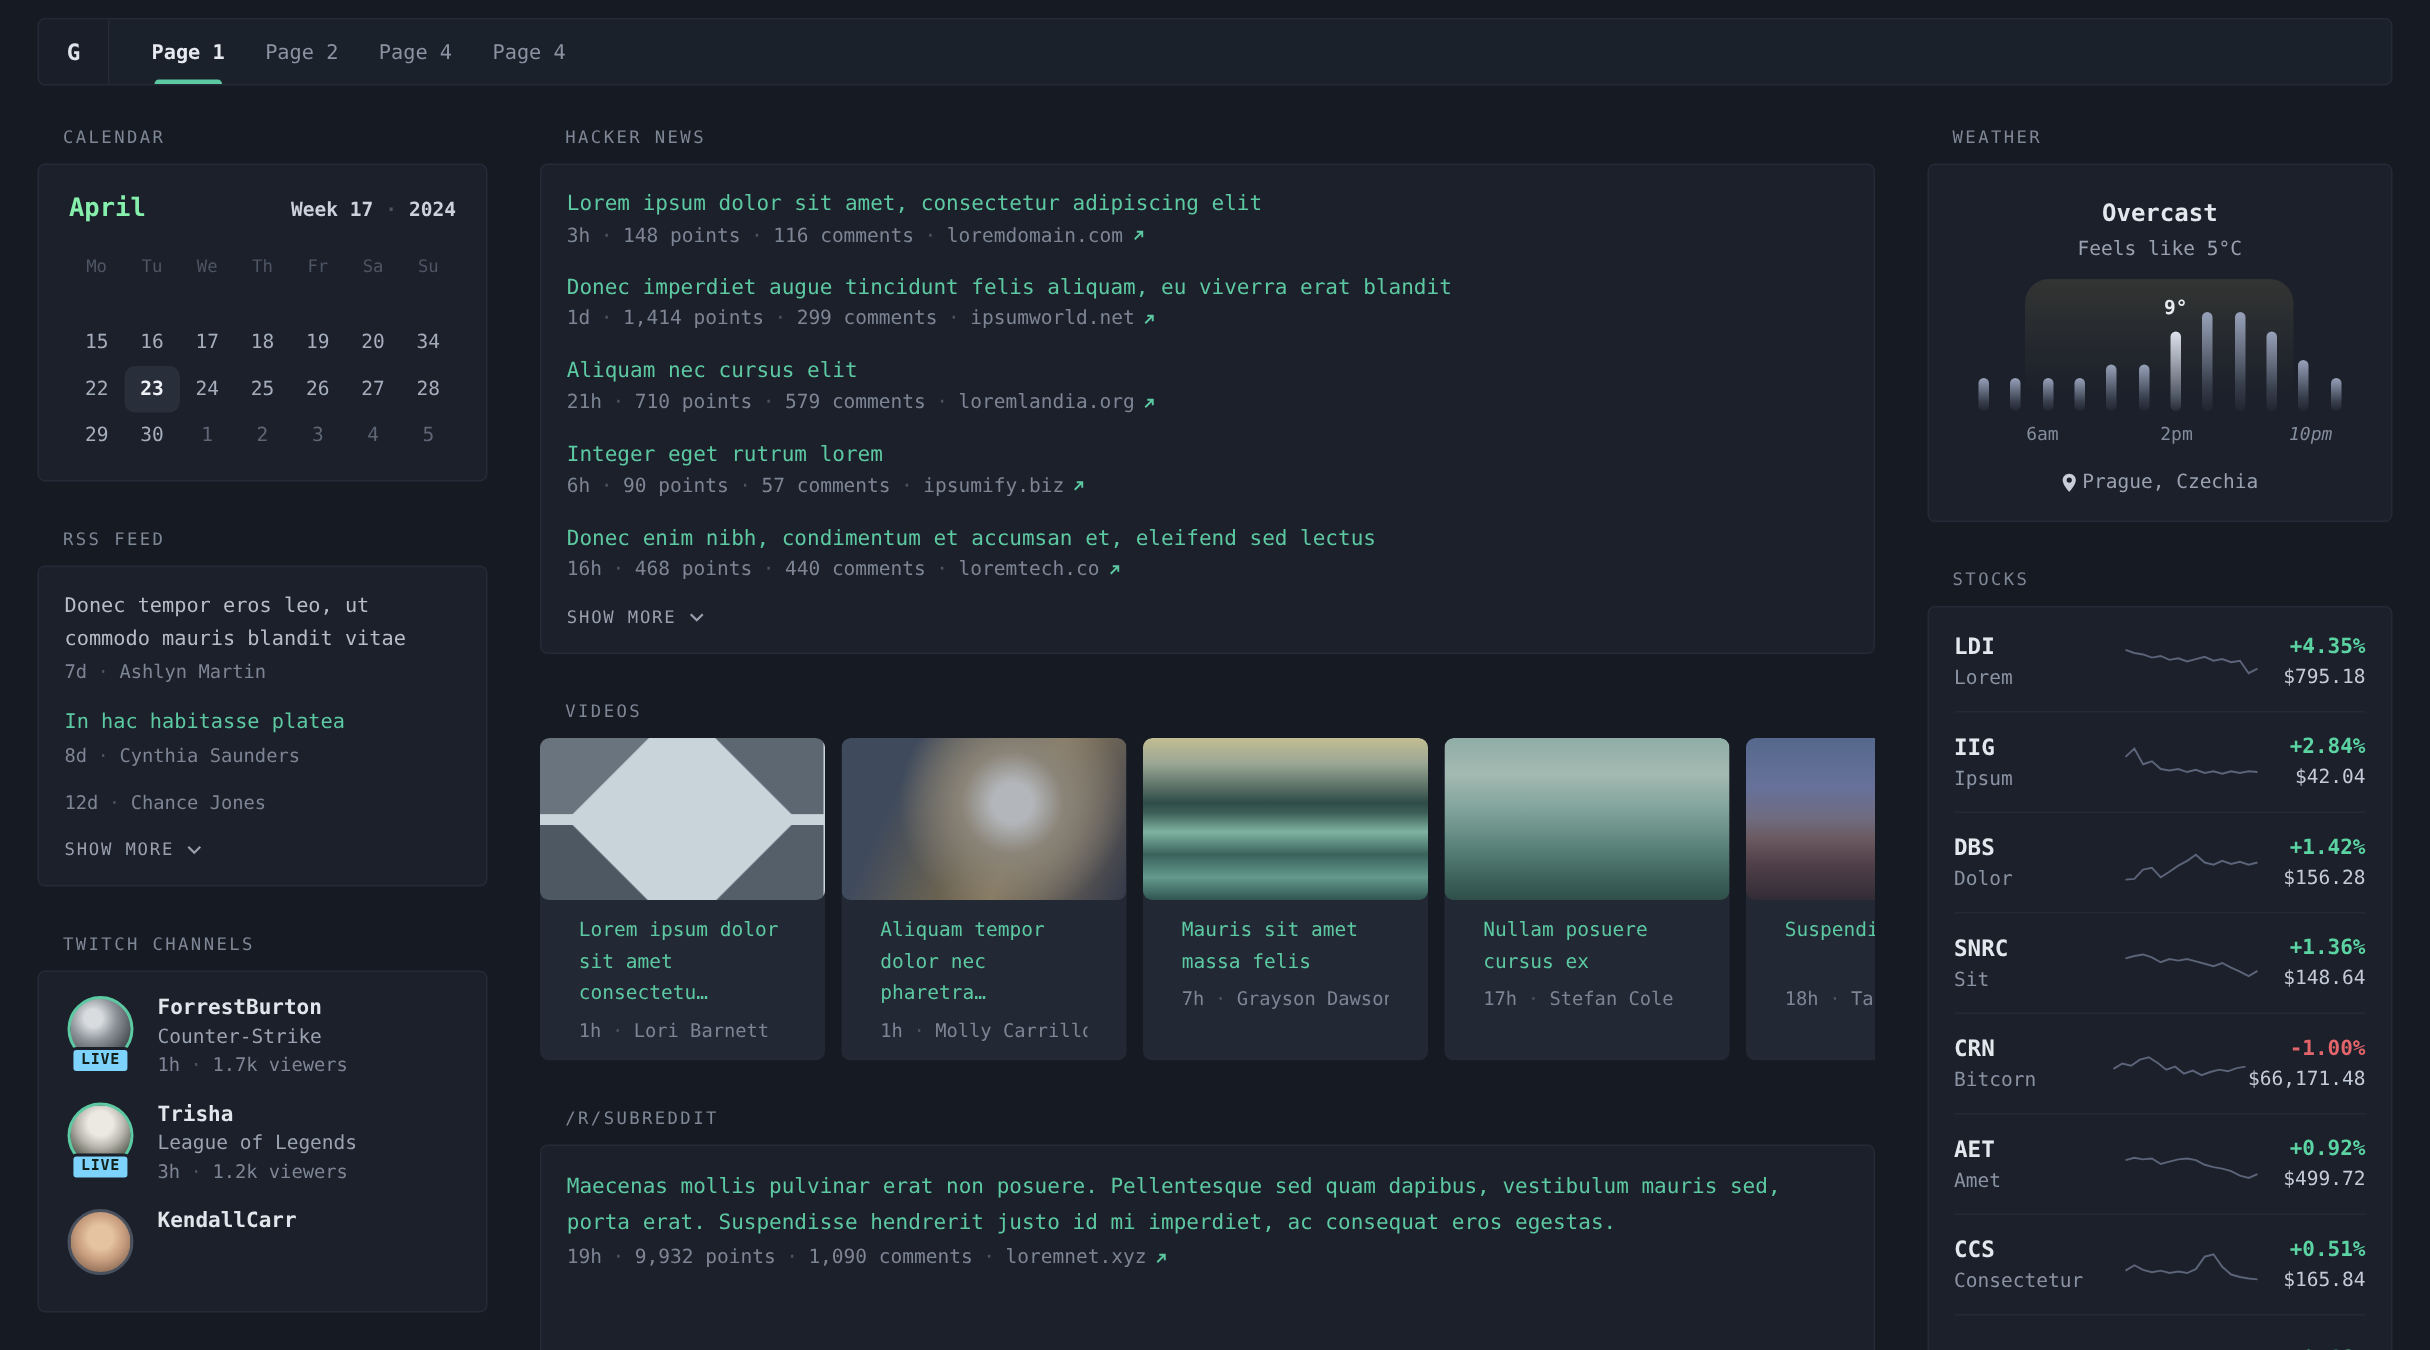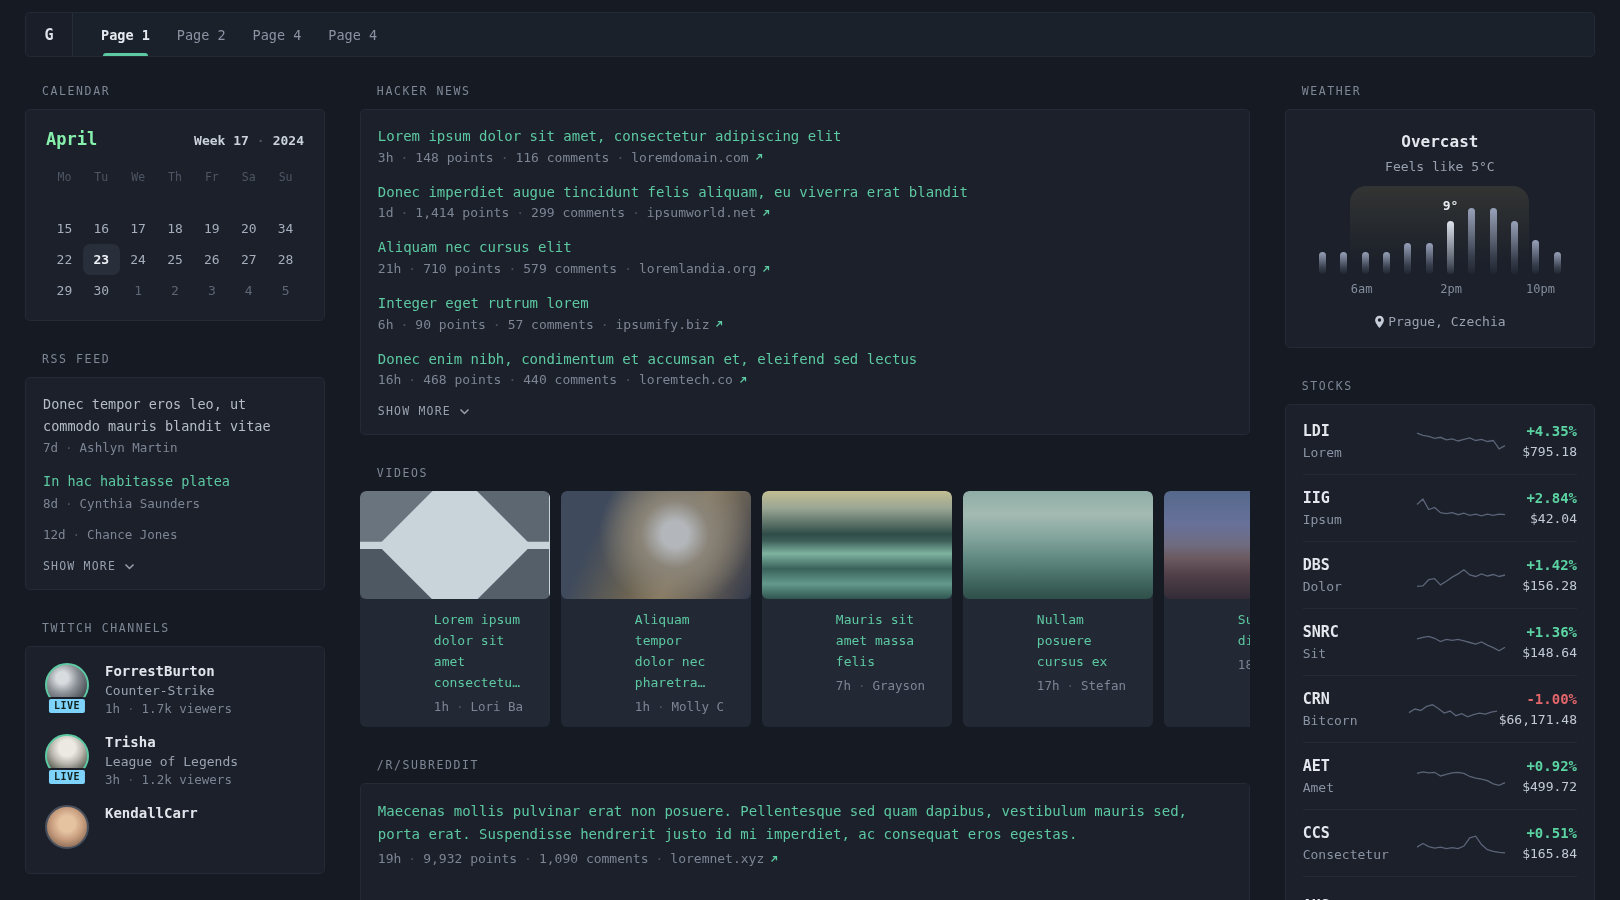--- a/index.html
+++ b/index.html
@@ -94,21 +94,21 @@
       linear-gradient(225deg,#5d6771 0 52%,transparent 53%),
       linear-gradient(45deg,#4e5862 0 52%,transparent 53%),
       linear-gradient(315deg,#555f69 0 52%,transparent 53%);
     background-position:top left,top right,bottom left,bottom right;
     background-size:46% 47%;
   }
   .thumb-camera{background-image:radial-gradient(circle at 60% 40%,#b3b6ba 0 10%,#8a8478 26%,rgba(0,0,0,0) 58%),linear-gradient(115deg,#3f4a5c 0 22%,#6b6352 48%,#8a7a5e 62%,#33394a 100%);}
   .thumb-sea{background-image:linear-gradient(to bottom,#c2bd92 0%,#9aa694 16%,#5c7268 30%,#2f4c48 40%,#3c5e57 46%,#7fb3a0 58%,#39625b 72%,#64998c 86%,#2f5550 100%);}
   .thumb-canoe{background-image:linear-gradient(to bottom,#8fada6 0%,#a3bab2 22%,#7fa29a 45%,#5d857d 65%,#3f655e 85%,#2f4f49 100%);}
   .thumb-field{background-image:linear-gradient(to bottom,#55688c 0%,#67719a 30%,#6f6b80 50%,#6b5a60 62%,#503f48 78%,#322c36 100%);}
-  .video-body{padding:11px 26px 13px;margin-left:48px;}
+  .video-body{padding:11px 26px 13px;}
   .video-title{font-size:13px;line-height:1.6;color:var(--accent);display:block;min-height:42px;}
   .video-meta{margin-top:5px;}
 
   .reddit-card{min-height:150px;}
   .reddit-title{font-size:14px;color:var(--accent);display:block;line-height:1.7;}
   .reddit-meta{margin-top:4px;font-size:13px;}
 
   
   .weather-card{padding:22px 20px 18px;text-align:center;}
   .w-cond{font-size:16px;font-weight:bold;color:#e4e8ee;}
@@ -510,21 +510,21 @@
             <div class="w-col">
               <div class="w-bar" style="height: 51%;"></div>
             </div>
             <div class="w-col">
               <div class="w-bar" style="height: 33%;"></div>
             </div>
           </div>
         <div class="w-times" id="weather-times">
             <span class="w-time" style="left: 20.8333%;">6am</span>
             <span class="w-time" style="left: 54.1667%;">2pm</span>
-            <span class="w-time" style="left: 87.5%;">10pm</span>
+            <span class="w-time" style="left: 87.5%; font-style: italic;">10pm</span>
           </div>
         <div class="w-loc">
           <span class="pin">
               <svg width="11" height="14" viewBox="0 0 12 15">
                 <path d="M6 .8C3.3.8 1.2 2.9 1.2 5.5 1.2 8.8 6 14 6 14s4.8-5.2 4.8-8.5C10.8 2.9 8.7.8 6 .8Zm0 6.5A1.9 1.9 0 1 1 6 3.5a1.9 1.9 0 0 1 0 3.8Z" fill="currentColor"></path>
               </svg>
             </span>
           <span>Prague, Czechia</span>
         </div>
       </div>

